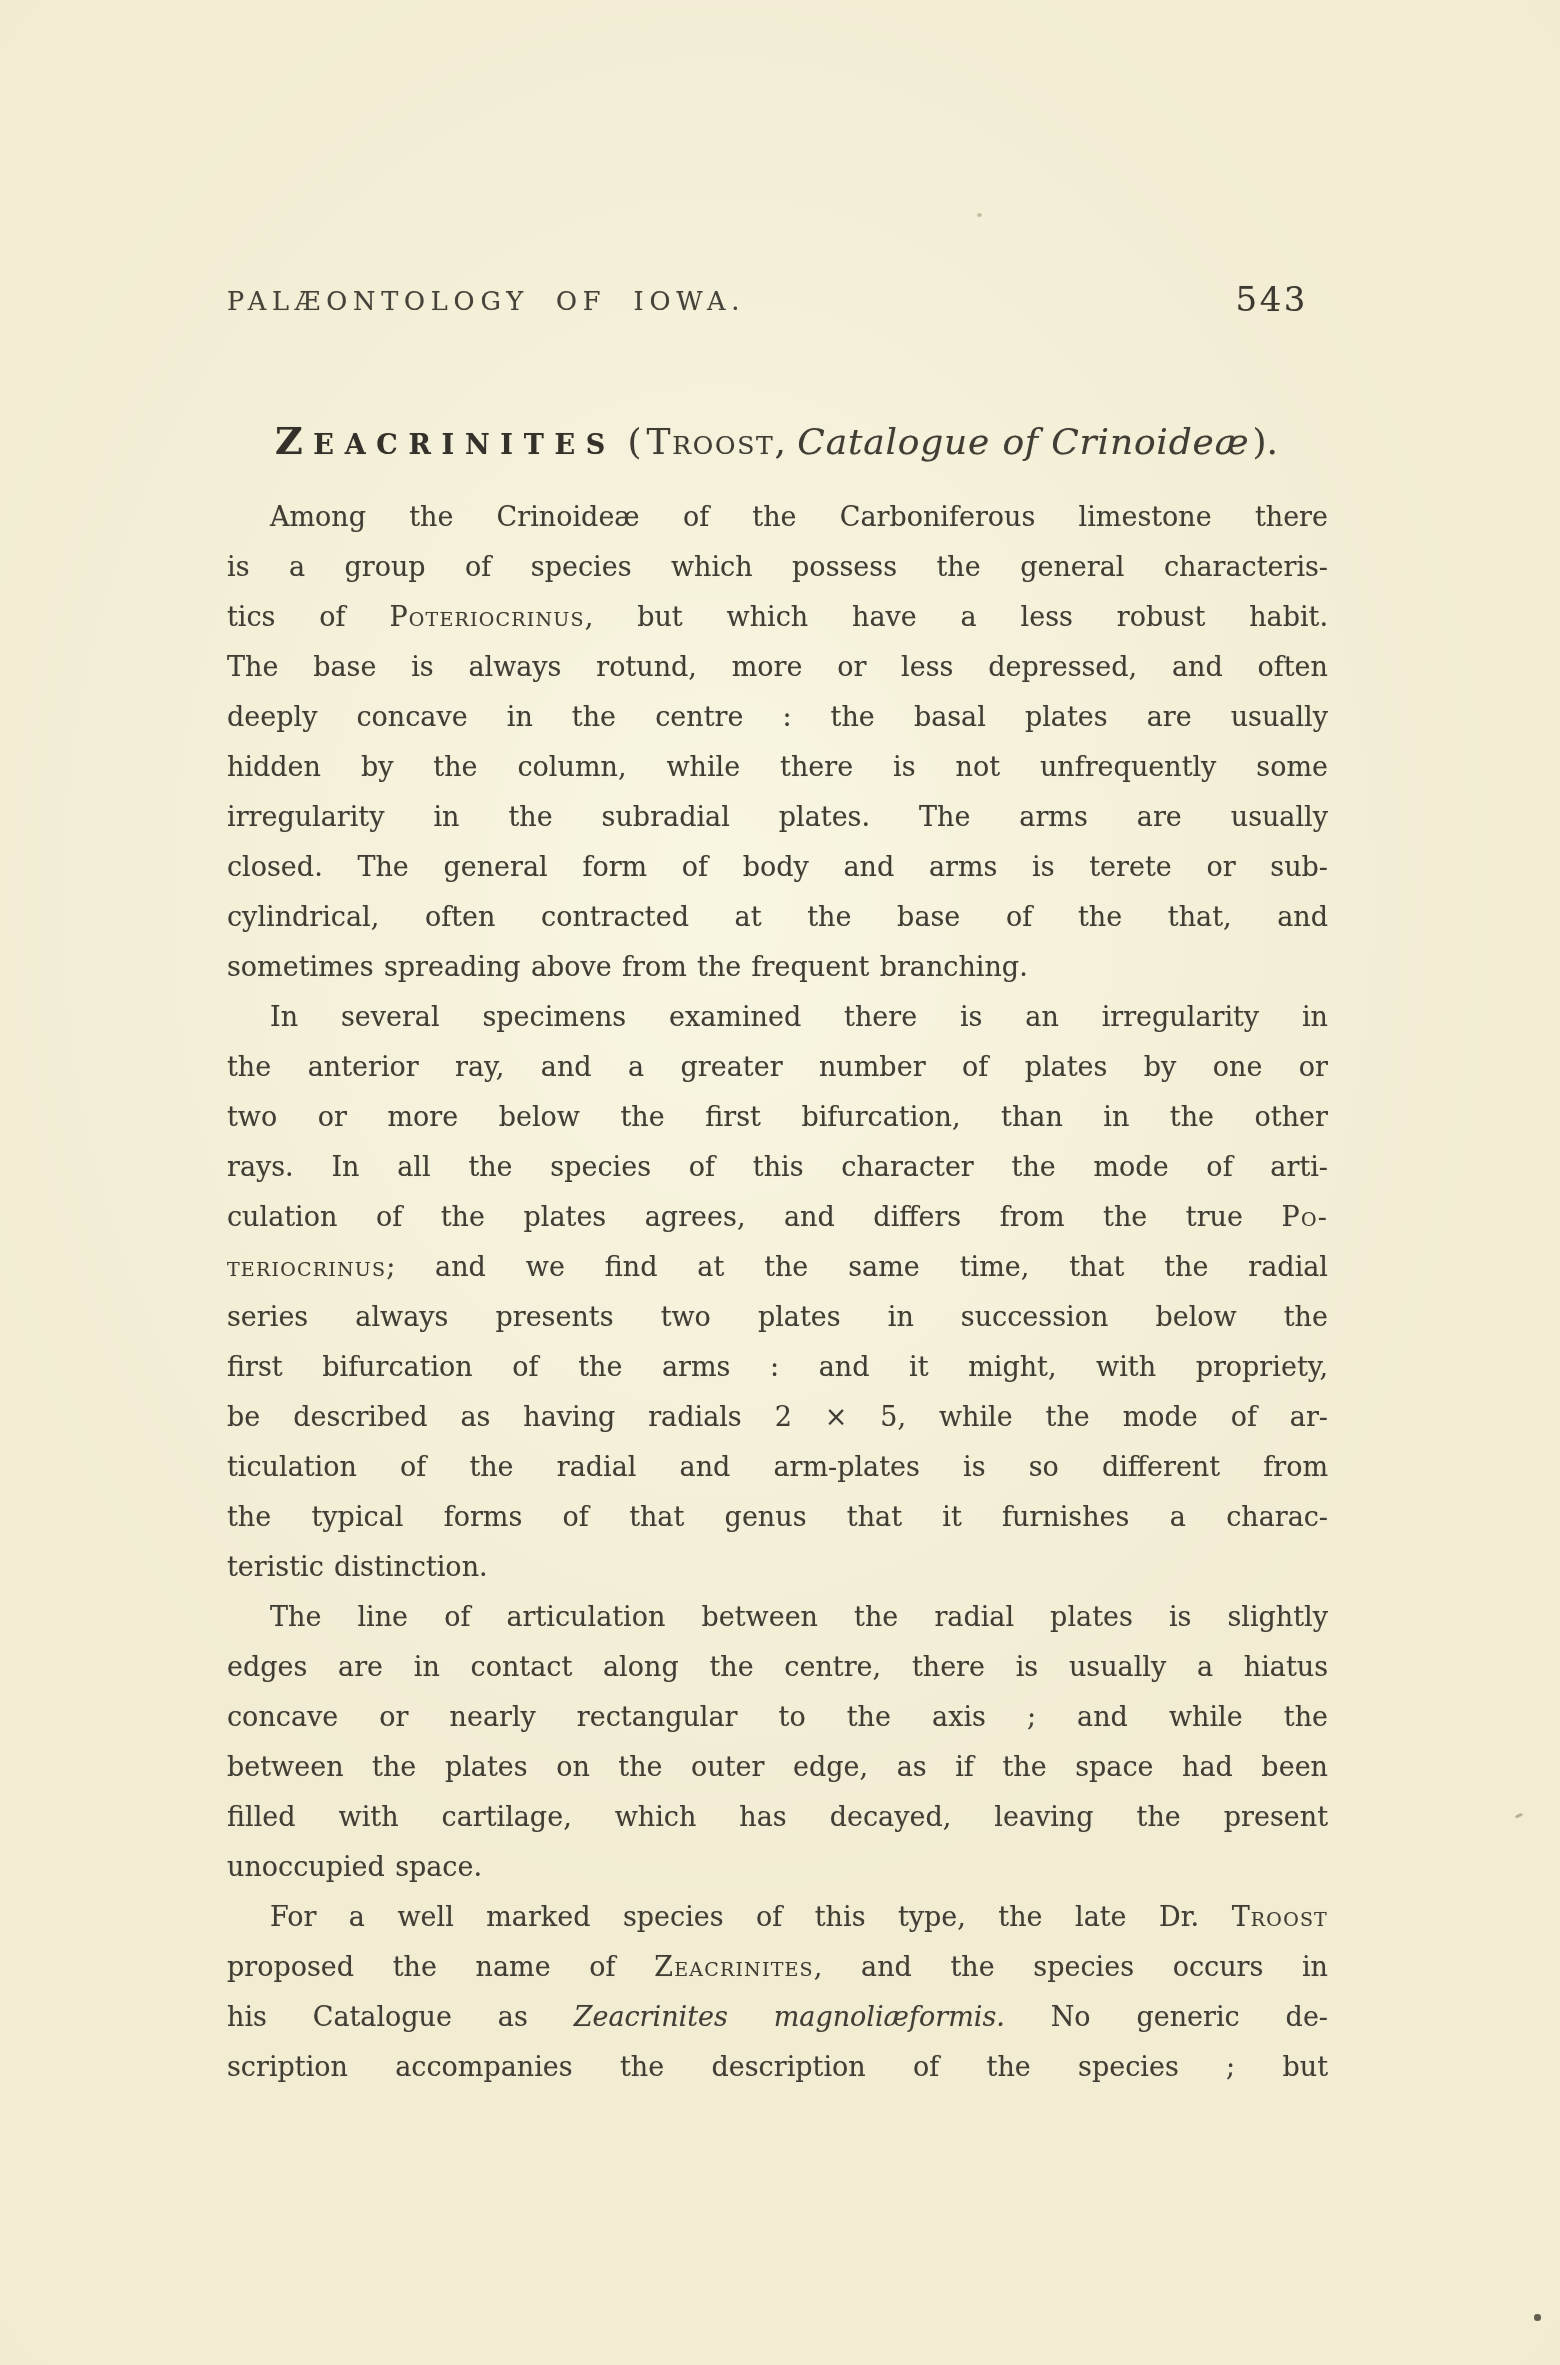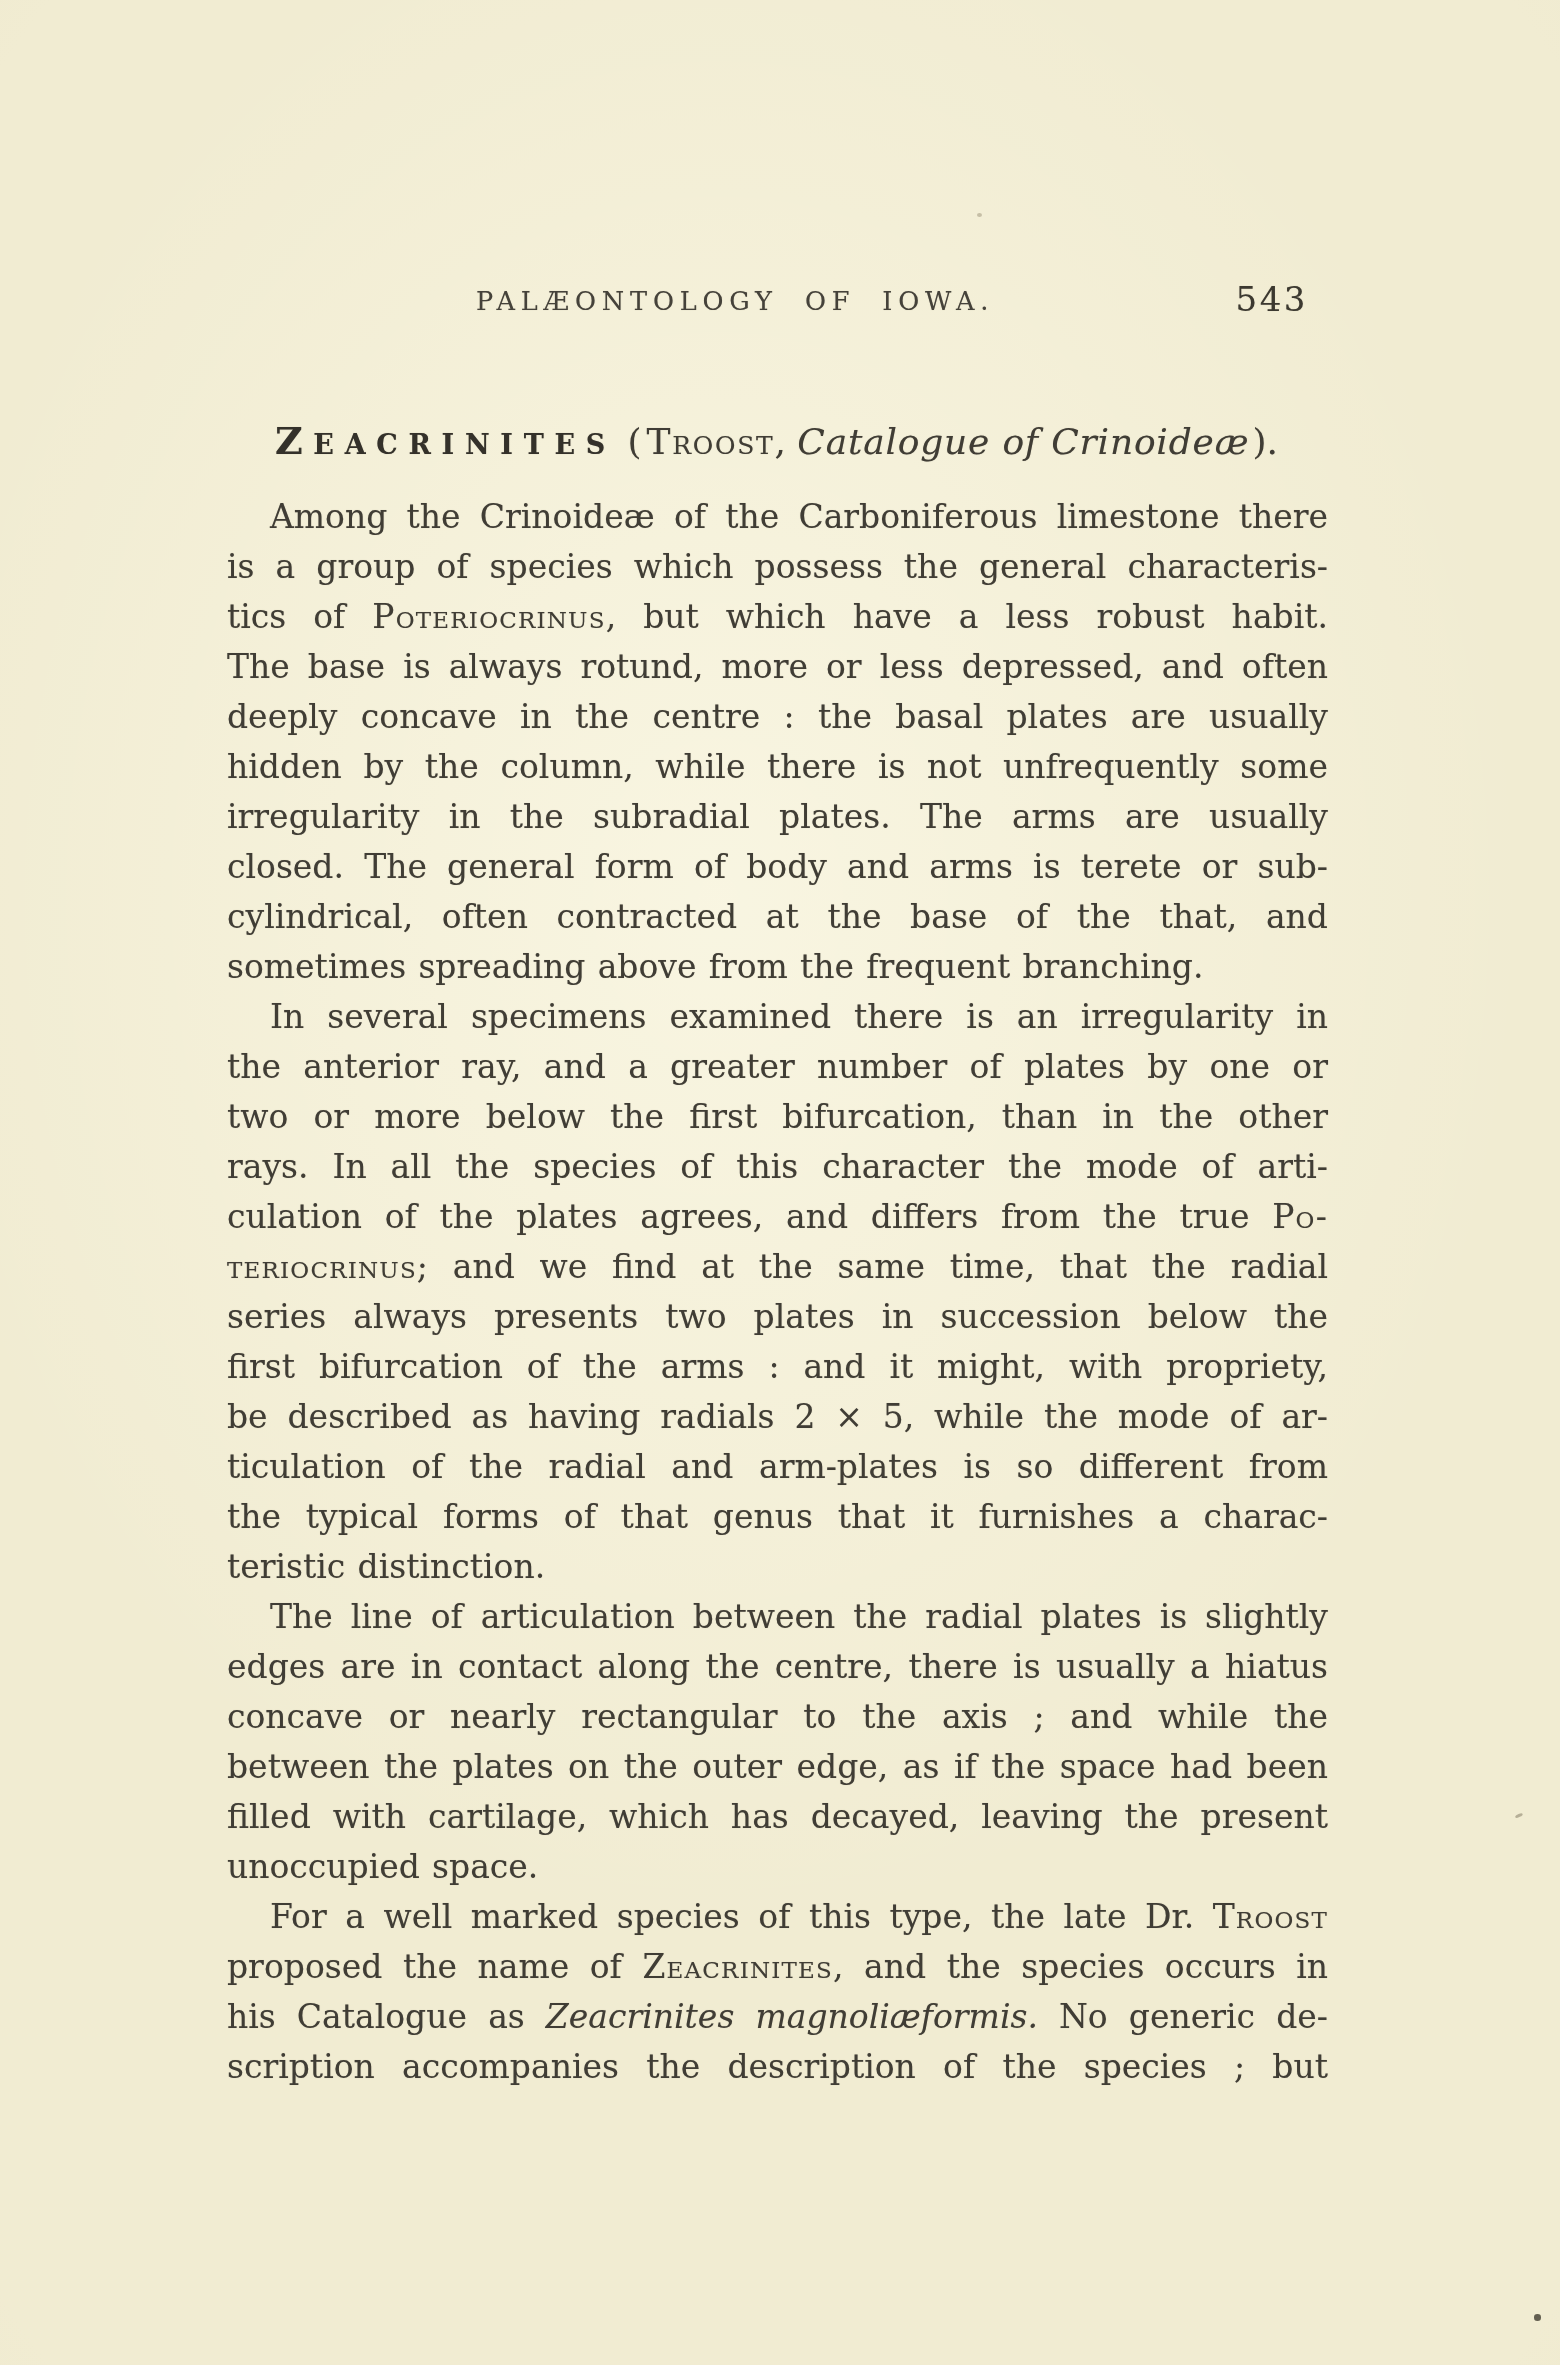--- a/index.html
+++ b/index.html
@@ -20,21 +20,20 @@
   .running-head-row {
     position: absolute;
     top: 286px;
     left: 227px;
     width: 1099px;
     height: 43px;
   }
   .running-head {
     position: absolute;
     left: 0; right: 83px;
-    text-align: center;
     font-size: 25.6px;
     letter-spacing: 5.8px;
     word-spacing: 13.2px;
     color: #45423a;
     text-shadow: 0 0 0.8px rgba(70,64,52,0.35);
   }
   .page-number {
     position: absolute;
     right: 18px;
     top: -6.6px;
@@ -66,21 +65,21 @@
   .heading-authority { font-variant: small-caps; letter-spacing: 1.7px; }
   .heading-work { font-style: italic; letter-spacing: 0.8px; }
   .heading-paren-close { padding-left: 3.3px; }
 
   
   .body-text {
     position: absolute;
     top: 492px;
     left: 227px;
     width: 1101px;
-    font-size: 33px;
+    font-size: 27px;
     text-shadow: 0 0 0.8px rgba(60,55,45,0.3);
   }
   .line {
     height: 50px;
     line-height: 50px;
     text-align: justify;
     text-align-last: justify;
     word-spacing: 1.7px;
     white-space: nowrap;
   }

